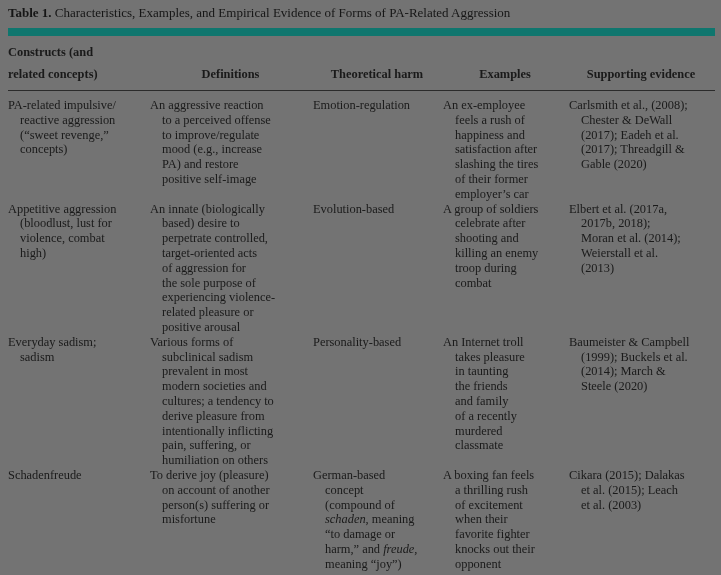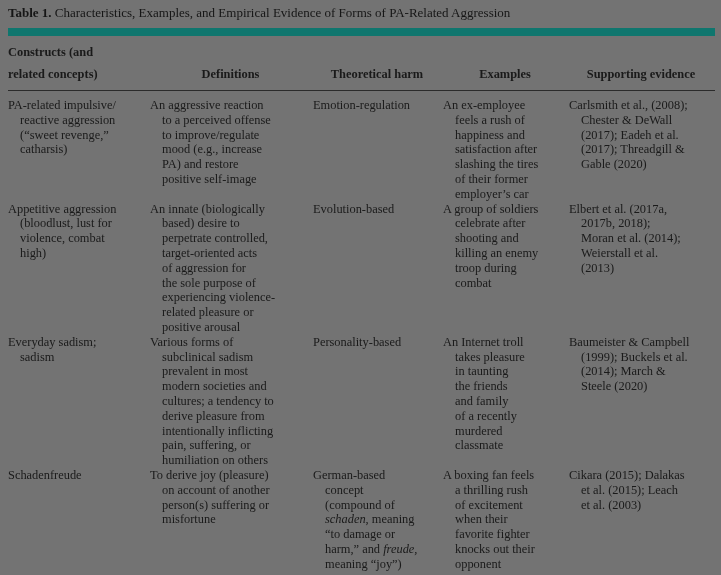--- a/index.html
+++ b/index.html
@@ -89,21 +89,21 @@
         <th class="ac">Examples</th>
         <th class="ac">Supporting evidence</th>
       </tr>
     </thead>
     <tbody>
       <tr>
         <td>
             <div class="cell">PA-related impulsive/
 reactive aggression
 (“sweet revenge,”
-catharsis)</div>
+concepts)</div>
           </td>
         <td>
             <div class="cell">An aggressive reaction
 to a perceived offense
 to improve/regulate
 mood (e.g., increase
 PA) and restore
 positive self-image</div>
           </td>
         <td>

